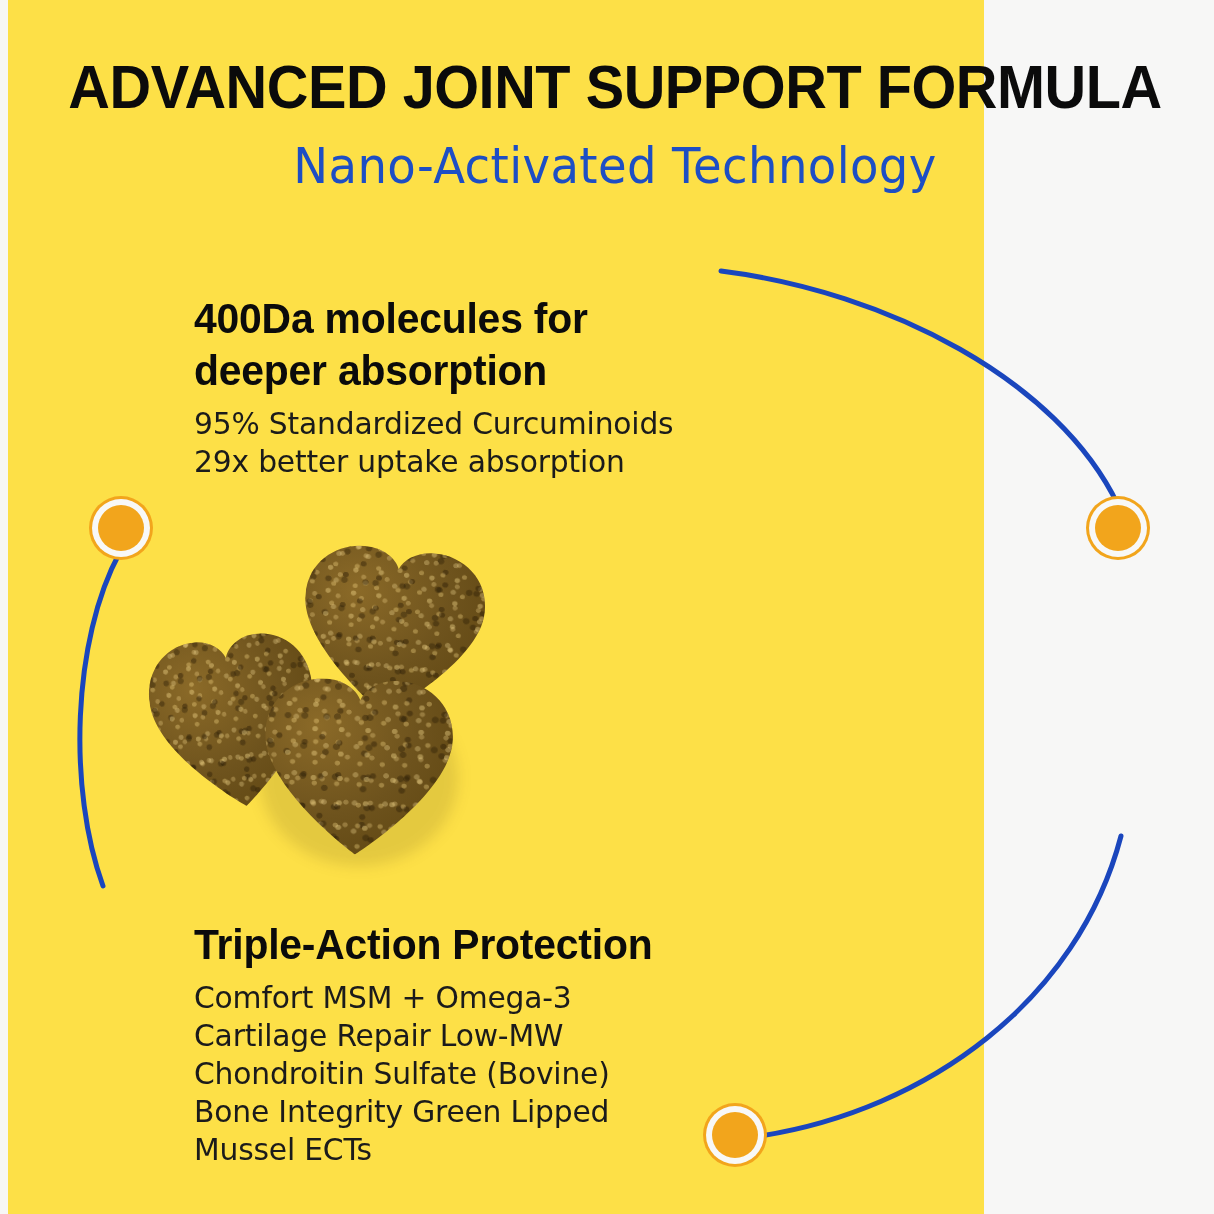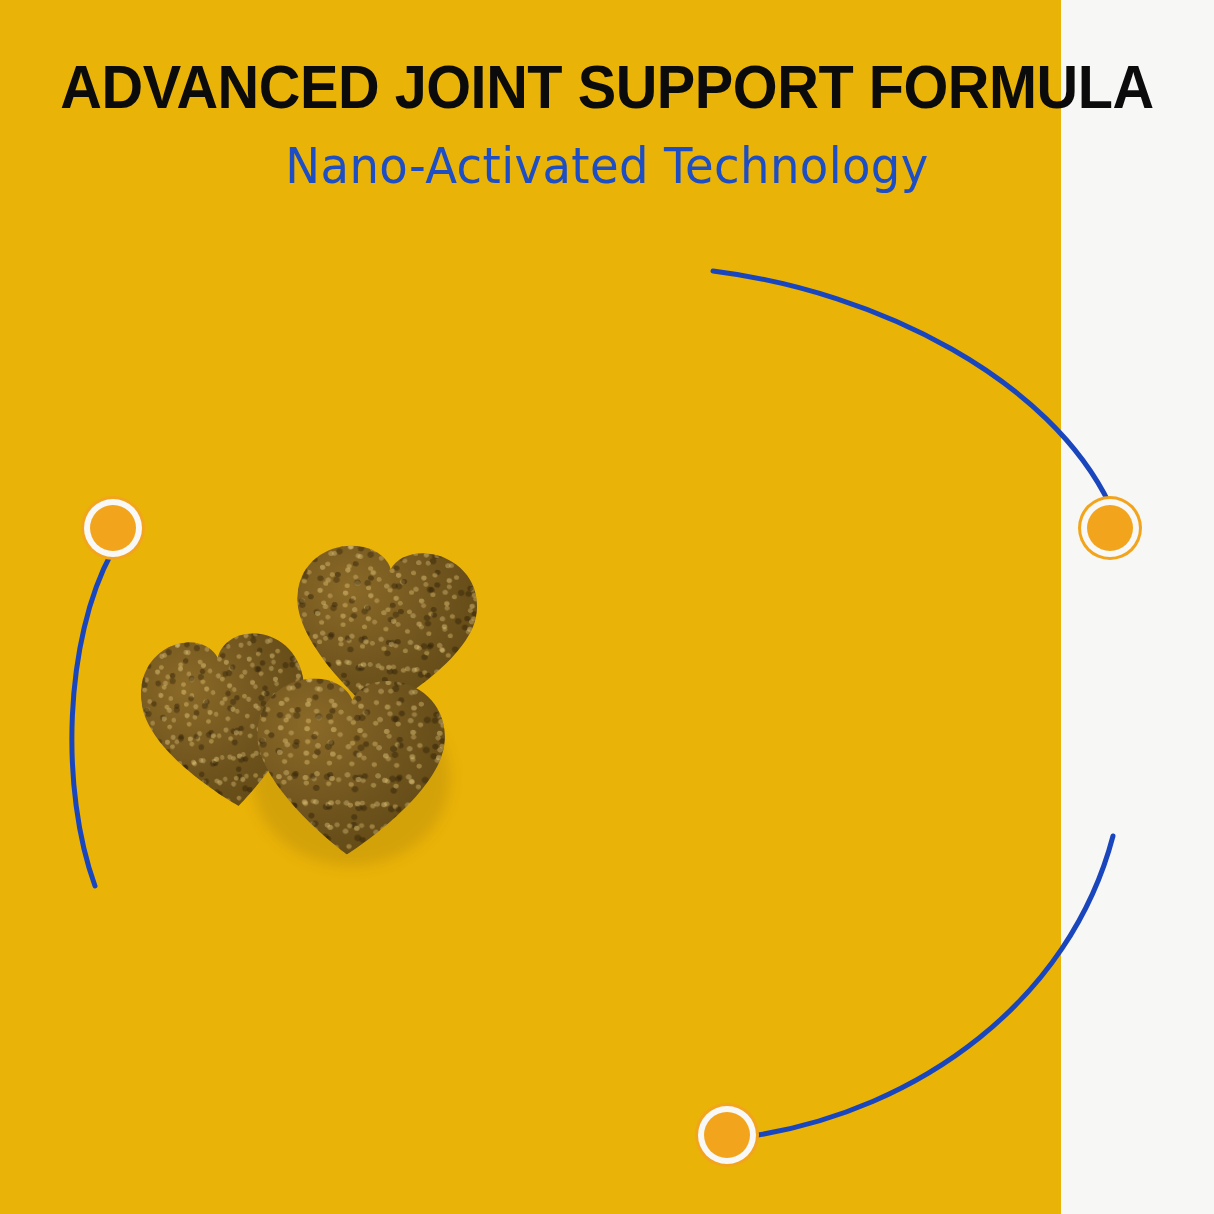--- a/index.html
+++ b/index.html
@@ -9,23 +9,24 @@
   body {
     width: 1214px;
     height: 1214px;
     background: #f7f7f6;
     font-family: "Liberation Sans", sans-serif;
     overflow: hidden;
     position: relative;
   }
   #canvas {
     position: relative;
-    width: 1061px;
+    width: 976px;
     height: 1214px;
-    background: #eab308;
+    background: #fde047;
+    margin-left: 8px;
   }
 
   
   .title {
     position: absolute;
     left: 0;
     top: 55px;
     width: 1214px;
     text-align: center;
     font-family: "Liberation Sans Narrow", "Liberation Sans", sans-serif;
@@ -209,16 +210,34 @@
     </div>
 
     <div class="heart" id="heart-front">
       <div class="inner">
         <div class="heart-shape"></div>
         <div class="heart-tex"></div>
       </div>
     </div>
   </div>
 
-
-
+  <div class="block" id="block-absorption">
+    <h2>400Da molecules for</h2>
+    <h2>deeper absorption</h2>
+    <div class="lines">
+      <div>95% Standardized Curcuminoids</div>
+      <div>29x better uptake absorption</div>
+    </div>
+  </div>
+
+
+  <div class="block" id="block-protection">
+    <h2>Triple-Action Protection</h2>
+    <div class="lines">
+      <div>Comfort MSM + Omega-3</div>
+      <div>Cartilage Repair Low-MW</div>
+      <div>Chondroitin Sulfate (Bovine)</div>
+      <div>Bone Integrity Green Lipped</div>
+      <div>Mussel ECTs</div>
+    </div>
+  </div>
 
 </div>
 
 </body></html>

